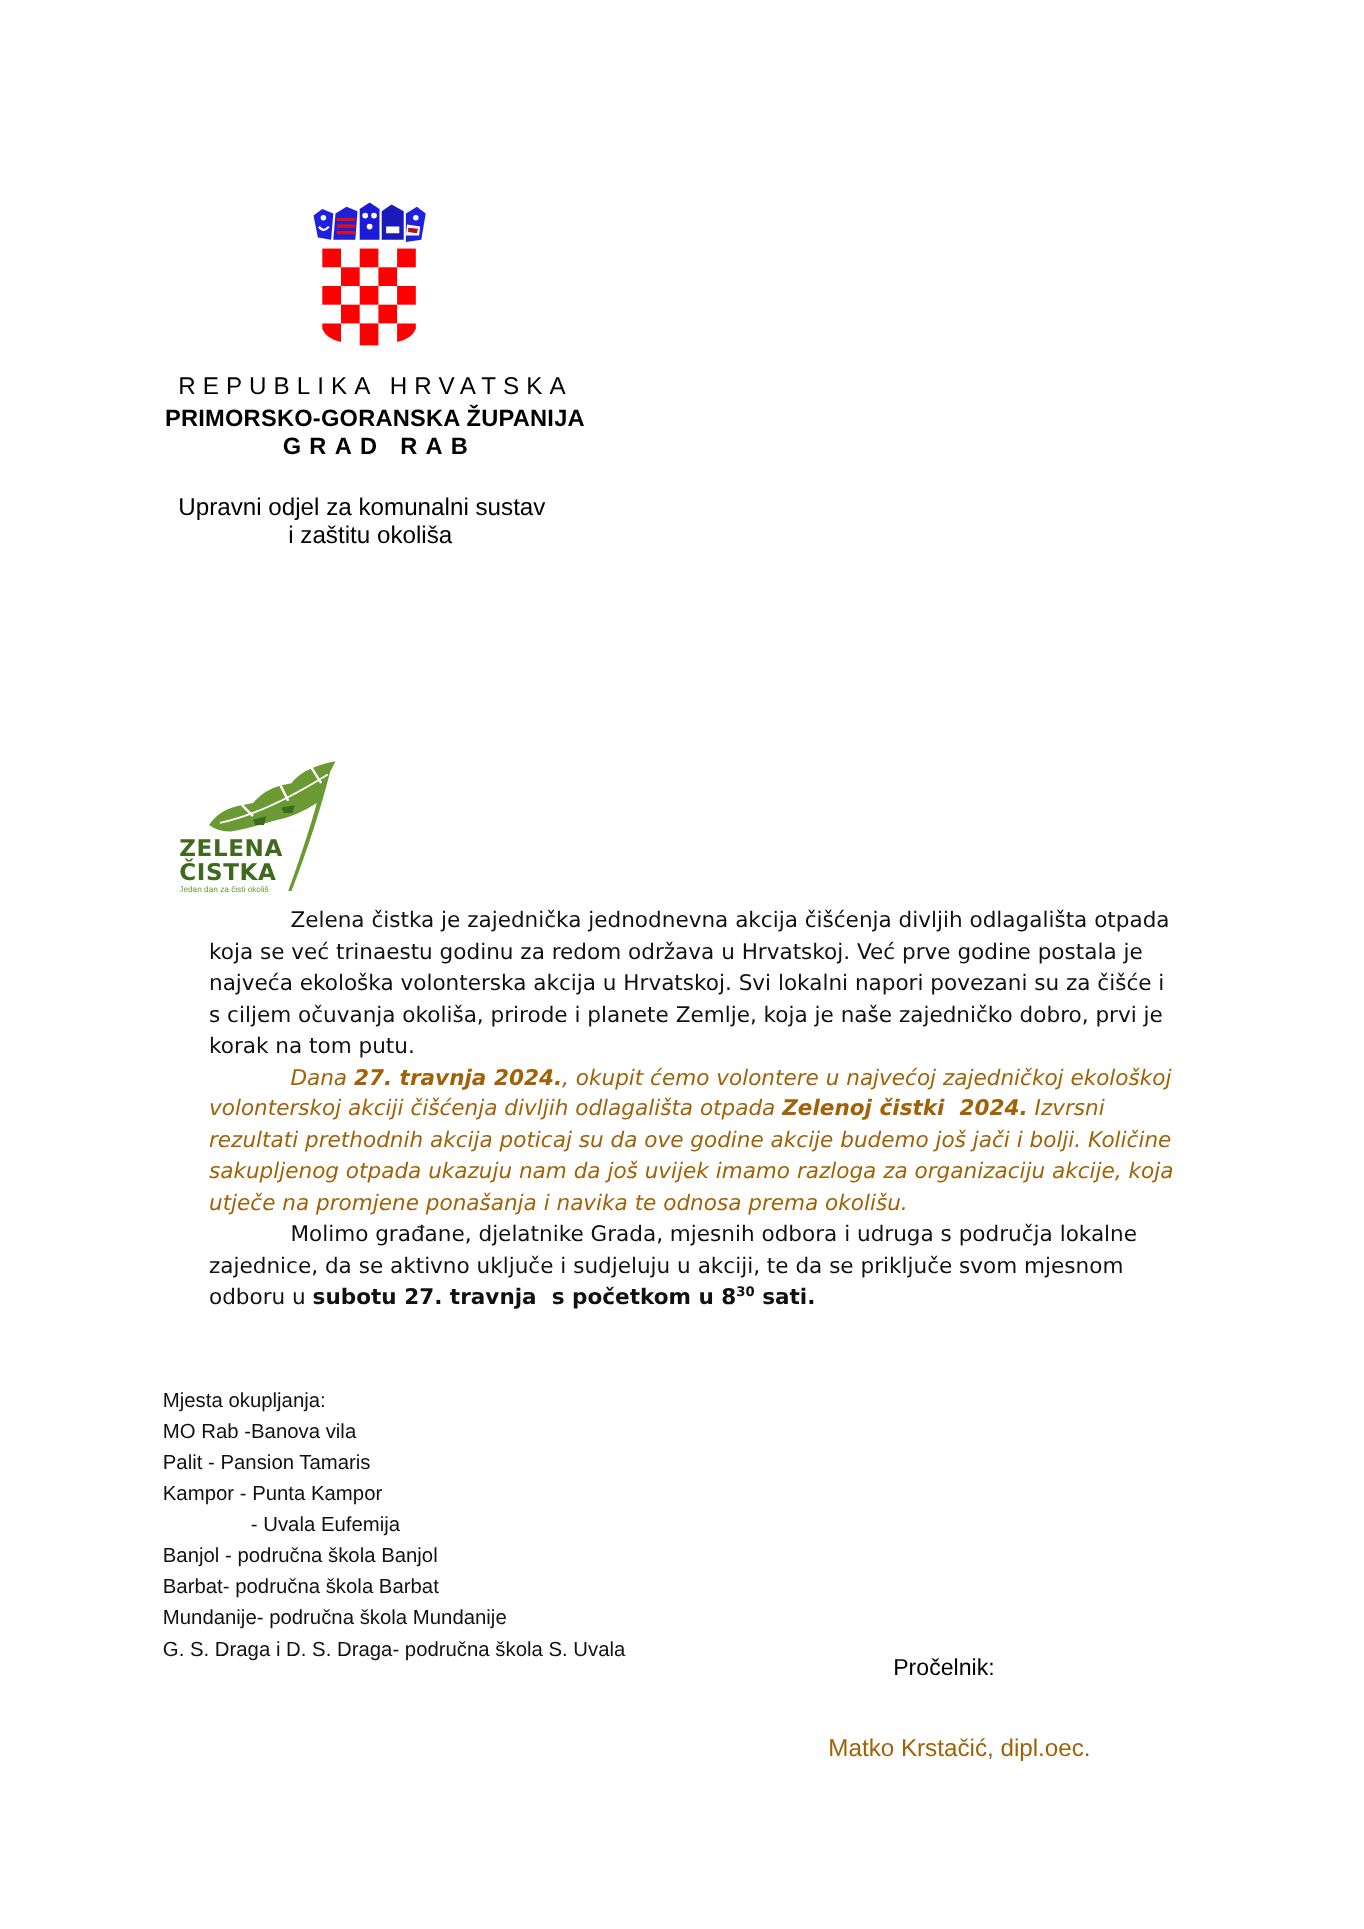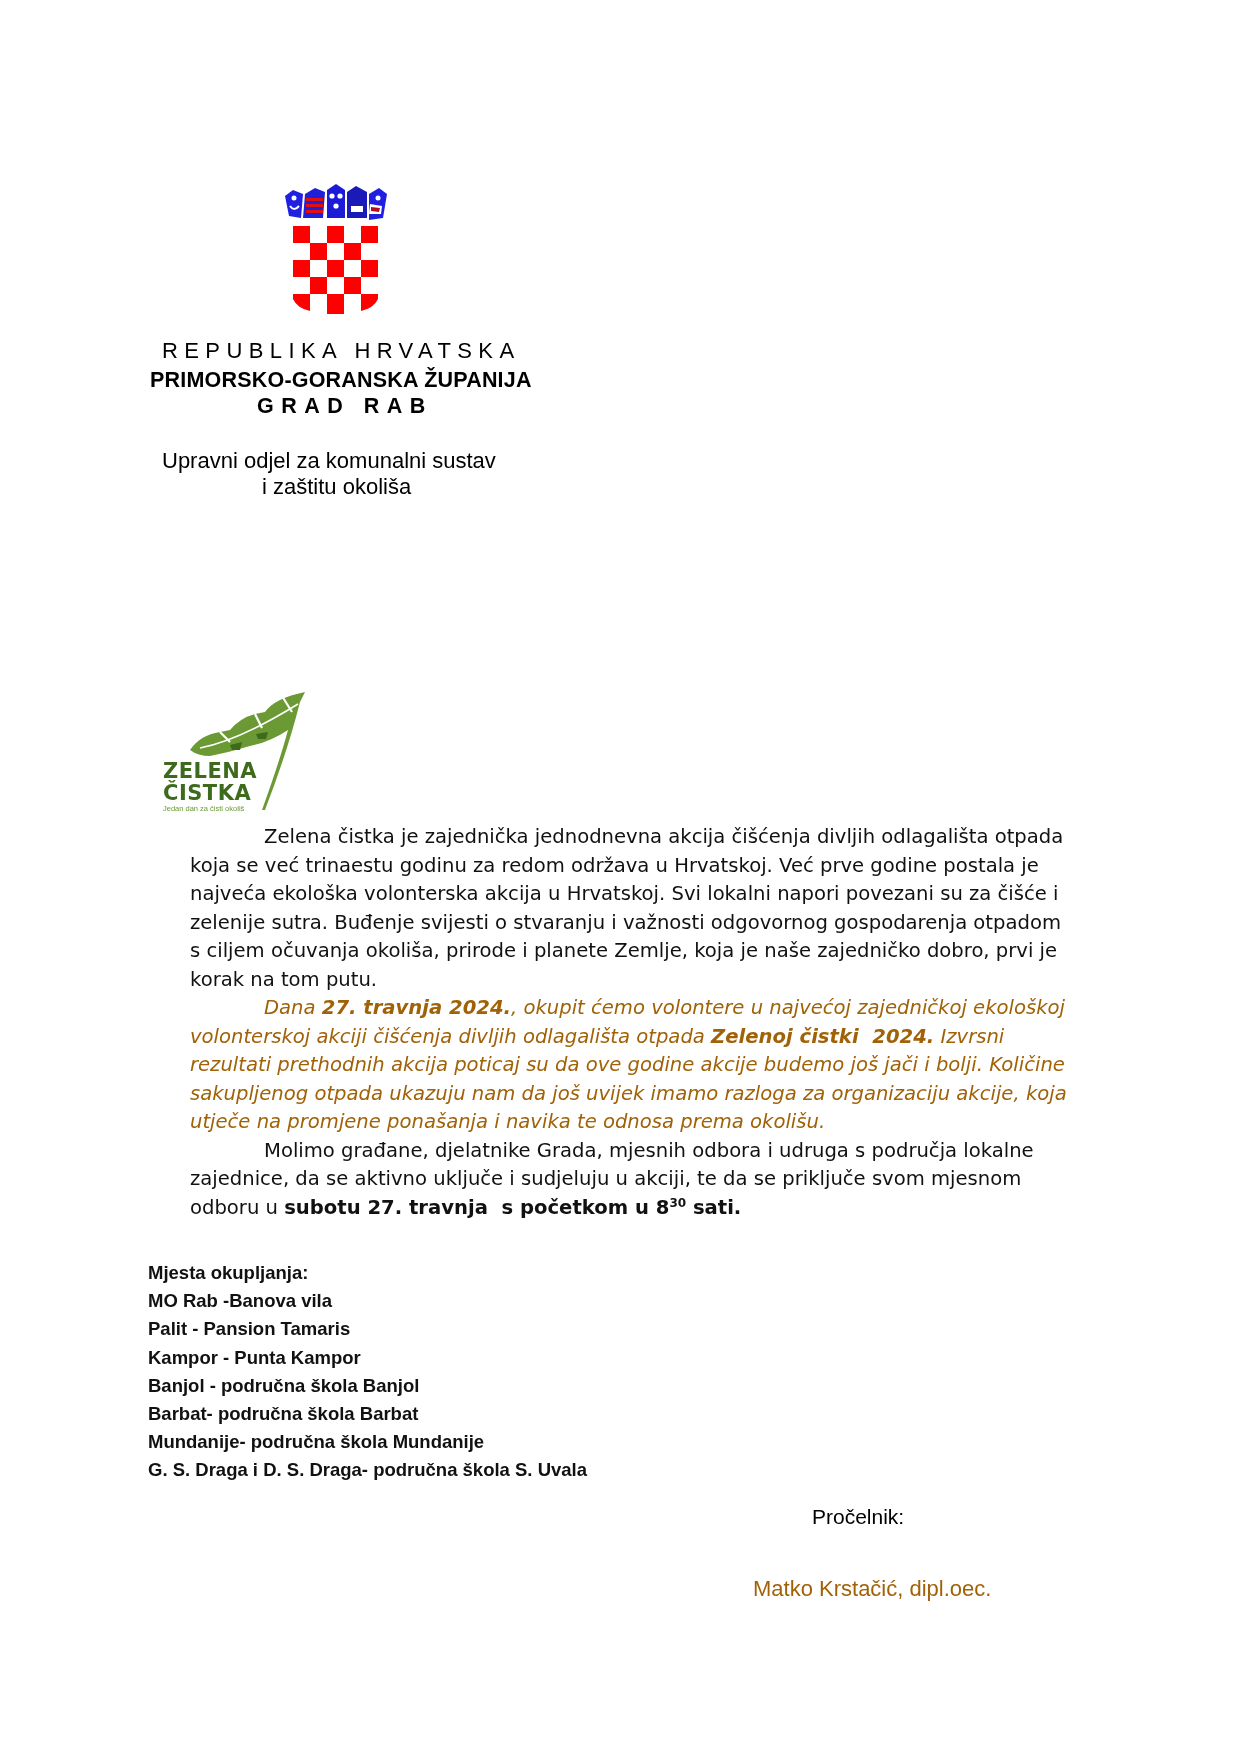--- a/index.html
+++ b/index.html
@@ -13,21 +13,21 @@
   .dept1 { left: 162px; top: 448px; font-size: 22px; }
   .dept2 { left: 262px; top: 474px; font-size: 22px; }
   .logo { left: 160px; top: 690px; width: 150px; height: 125px; }
   .body-text { left: 148px; top: 823px; width: 950px; font-size: 19.6px; line-height: 28.5px; margin-left: 42px; }
   .body-text .line { white-space: pre; display: block; height: 28.5px; }
   .body-text .indent { padding-left: 74px; }
   .body-text .gray { color: #a16207; font-style: italic; }
   .body-text b { font-weight: bold; }
   sup.exp { font-size: 12px; vertical-align: 7px; line-height: 0; }
   .places { left: 148px; top: 1259px; font-family: "Liberation Sans", sans-serif; font-size: 18.5px; line-height: 28.2px; color: #111; }
-  .places .row { display: block; white-space: pre; height: 28.2px; font-weight: bold; }
+  .places .row { display: block; white-space: pre; height: 28.2px; }
   .places .sub { padding-left: 80px; }
   .sig-title { left: 812px; top: 1505px; font-family: "Liberation Sans", sans-serif; font-size: 21px; color: #000; }
   .sig-name { left: 753px; top: 1560px; font-family: "Liberation Sans", sans-serif; font-size: 22px; color: #a16207; margin-top: 16px; }
 </style>
 </head>
 <body>
 
 <div class="abs coat">
   <svg width="106" height="138" viewBox="0 0 106 138">
 
@@ -86,40 +86,40 @@
     <text x="3" y="88" font-family="DejaVu Sans, sans-serif" font-weight="bold" font-size="21" fill="#3e6a1e" letter-spacing="0.5">ZELENA</text>
     <text x="3" y="110" font-family="DejaVu Sans, sans-serif" font-weight="bold" font-size="21" fill="#3e6a1e" letter-spacing="0.5">ČISTKA</text>
     <text x="3" y="121" font-family="Liberation Sans, sans-serif" font-size="7.5" fill="#6b9a34">Jedan dan za čisti okoliš</text>
   </svg>
 </div>
 
 <div class="abs body-text">
   <span class="line indent">Zelena čistka je zajednička jednodnevna akcija čišćenja divljih odlagališta otpada</span>
   <span class="line">koja se već trinaestu godinu za redom održava u Hrvatskoj. Već prve godine postala je</span>
   <span class="line">najveća ekološka volonterska akcija u Hrvatskoj. Svi lokalni napori povezani su za čišće i</span>
-  <span class="line">zelenije sutra. Buđenje svijesti o stvaranju i važnosti odgovornog gospodarenja otpadom</span>
   <span class="line">s ciljem očuvanja okoliša, prirode i planete Zemlje, koja je naše zajedničko dobro, prvi je</span>
   <span class="line">korak na tom putu.</span>
 
   <span class="line indent gray"><span>Dana </span><b>27. travnja 2024.</b><span>, okupit ćemo volontere u najvećoj zajedničkoj ekološkoj</span></span>
   <span class="line gray"><span>volonterskoj akciji čišćenja divljih odlagališta otpada </span><b>Zelenoj čistki  2024.</b><span> Izvrsni</span></span>
   <span class="line gray">rezultati prethodnih akcija poticaj su da ove godine akcije budemo još jači i bolji. Količine</span>
   <span class="line gray">sakupljenog otpada ukazuju nam da još uvijek imamo razloga za organizaciju akcije, koja</span>
   <span class="line gray">utječe na promjene ponašanja i navika te odnosa prema okolišu.</span>
 
   <span class="line indent">Molimo građane, djelatnike Grada, mjesnih odbora i udruga s područja lokalne</span>
   <span class="line">zajednice, da se aktivno uključe i sudjeluju u akciji, te da se priključe svom mjesnom</span>
   <span class="line"><span>odboru u </span><b><span>subotu 27. travnja  s početkom u 8</span><sup class="exp">30</sup><span> sati.</span></b></span>
 </div>
 
 <div class="abs places">
   <span class="row">Mjesta okupljanja:</span>
   <span class="row">MO Rab -Banova vila</span>
   <span class="row">Palit - Pansion Tamaris</span>
   <span class="row">Kampor - Punta Kampor</span>
+  <span class="row sub">- Uvala Eufemija</span>
   <span class="row">Banjol - područna škola Banjol</span>
   <span class="row">Barbat- područna škola Barbat</span>
   <span class="row">Mundanije- područna škola Mundanije</span>
   <span class="row">G. S. Draga i D. S. Draga- područna škola S. Uvala</span>
 </div>
 
 <div class="abs sig-title">Pročelnik:</div>
 <div class="abs sig-name">Matko Krstačić, dipl.oec.</div>
 
 </body></html>

